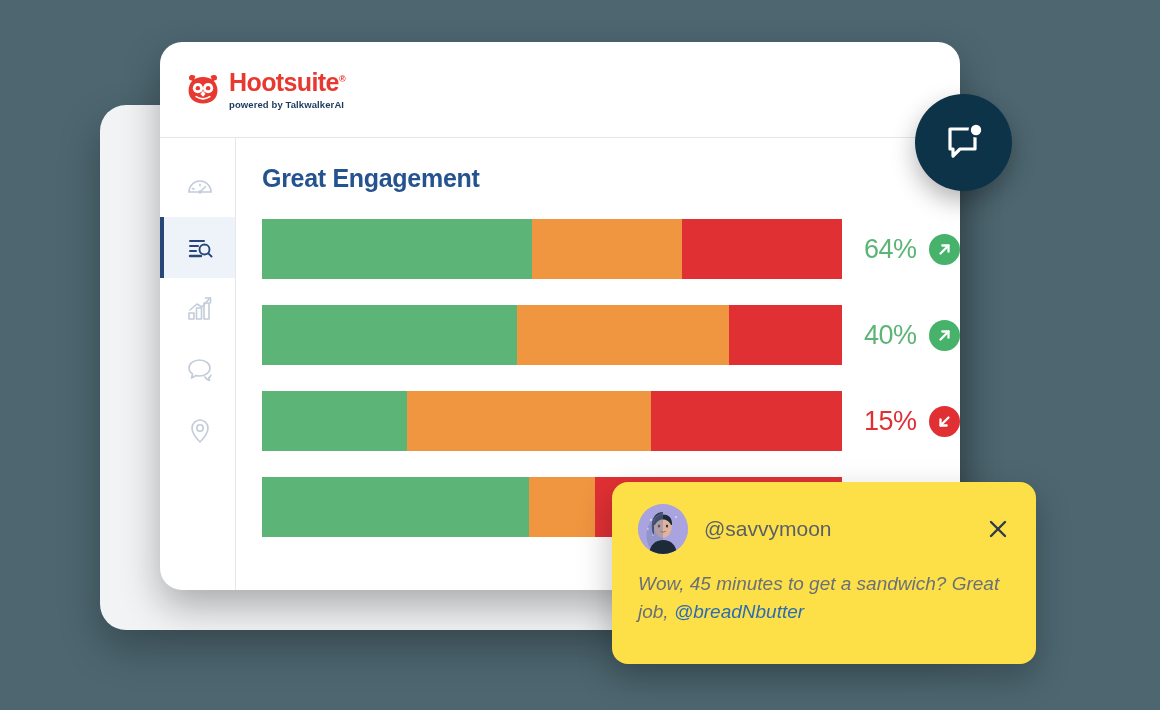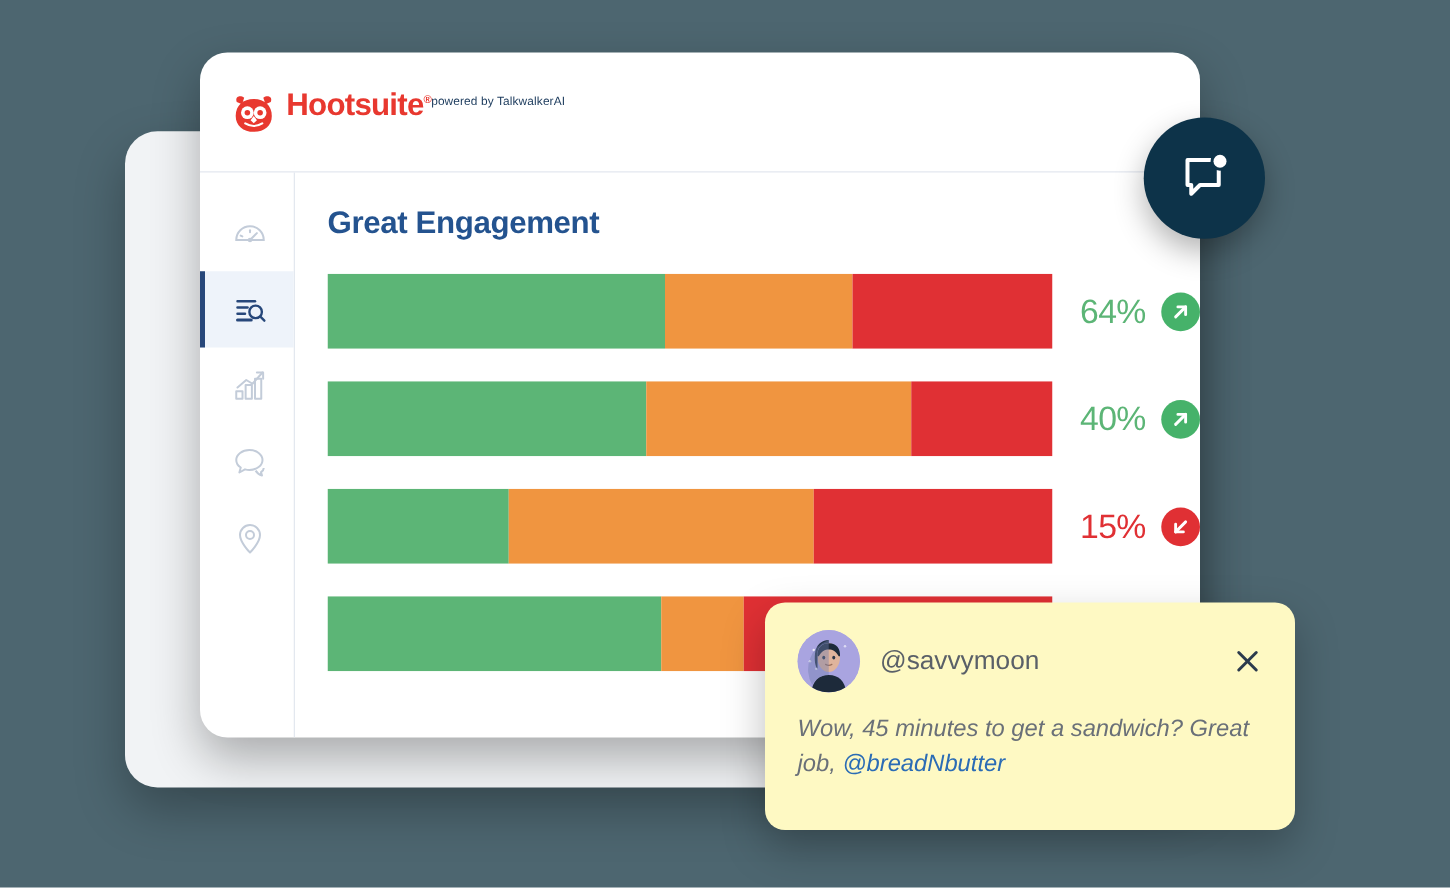--- a/index.html
+++ b/index.html
@@ -34,28 +34,28 @@
 
   
   .app-header{
     height:96px;
     display:flex; align-items:center;
     padding-left:26px;
     border-bottom:1px solid #e3e8ef;
   }
   .logo-wrap{ display:flex; align-items:flex-start; gap:9px; }
   .owl-mark{ width:34px; height:34px; flex:none; margin-top:2px; }
-  .logo-text{ display:flex; flex-direction:row; line-height:1; }
+  .logo-text{ display:flex; flex-direction:column; line-height:1; }
   .logo-name{
     font-size:25px; font-weight:bold; color:#e8382f;
     letter-spacing:-0.6px; position:relative; display:inline-block;
   }
   .logo-reg{ font-size:9px; vertical-align:super; font-weight:bold; }
   .logo-sub{
-    font-size:9.5px; color:#1b3a5c; font-weight:normal;
+    font-size:9.5px; color:#1b3a5c; font-weight:bold;
     letter-spacing:.1px; margin-top:5px;
   }
 
   
   .app-body{ display:flex; height:452px; }
 
   
   .sidebar{
     width:76px; flex:none;
     border-right:1px solid #e3e8ef;
@@ -118,21 +118,21 @@
     background:#0d3349;
     display:flex; align-items:center; justify-content:center;
     box-shadow:0 10px 24px rgba(0,0,0,.30);
   }
 
   
   .mention-card{
     position:absolute;
     left:612px; top:482px;
     width:424px; height:182px;
-    background:#fef9c3;
+    background:#fde047;
     border-radius:16px;
     box-shadow:0 14px 34px rgba(0,0,0,.26);
     padding:22px 26px;
   }
   .mention-head{
     display:flex; align-items:center; gap:16px;
     margin-bottom:16px;
   }
   .avatar{
     width:50px; height:50px; border-radius:50%;

